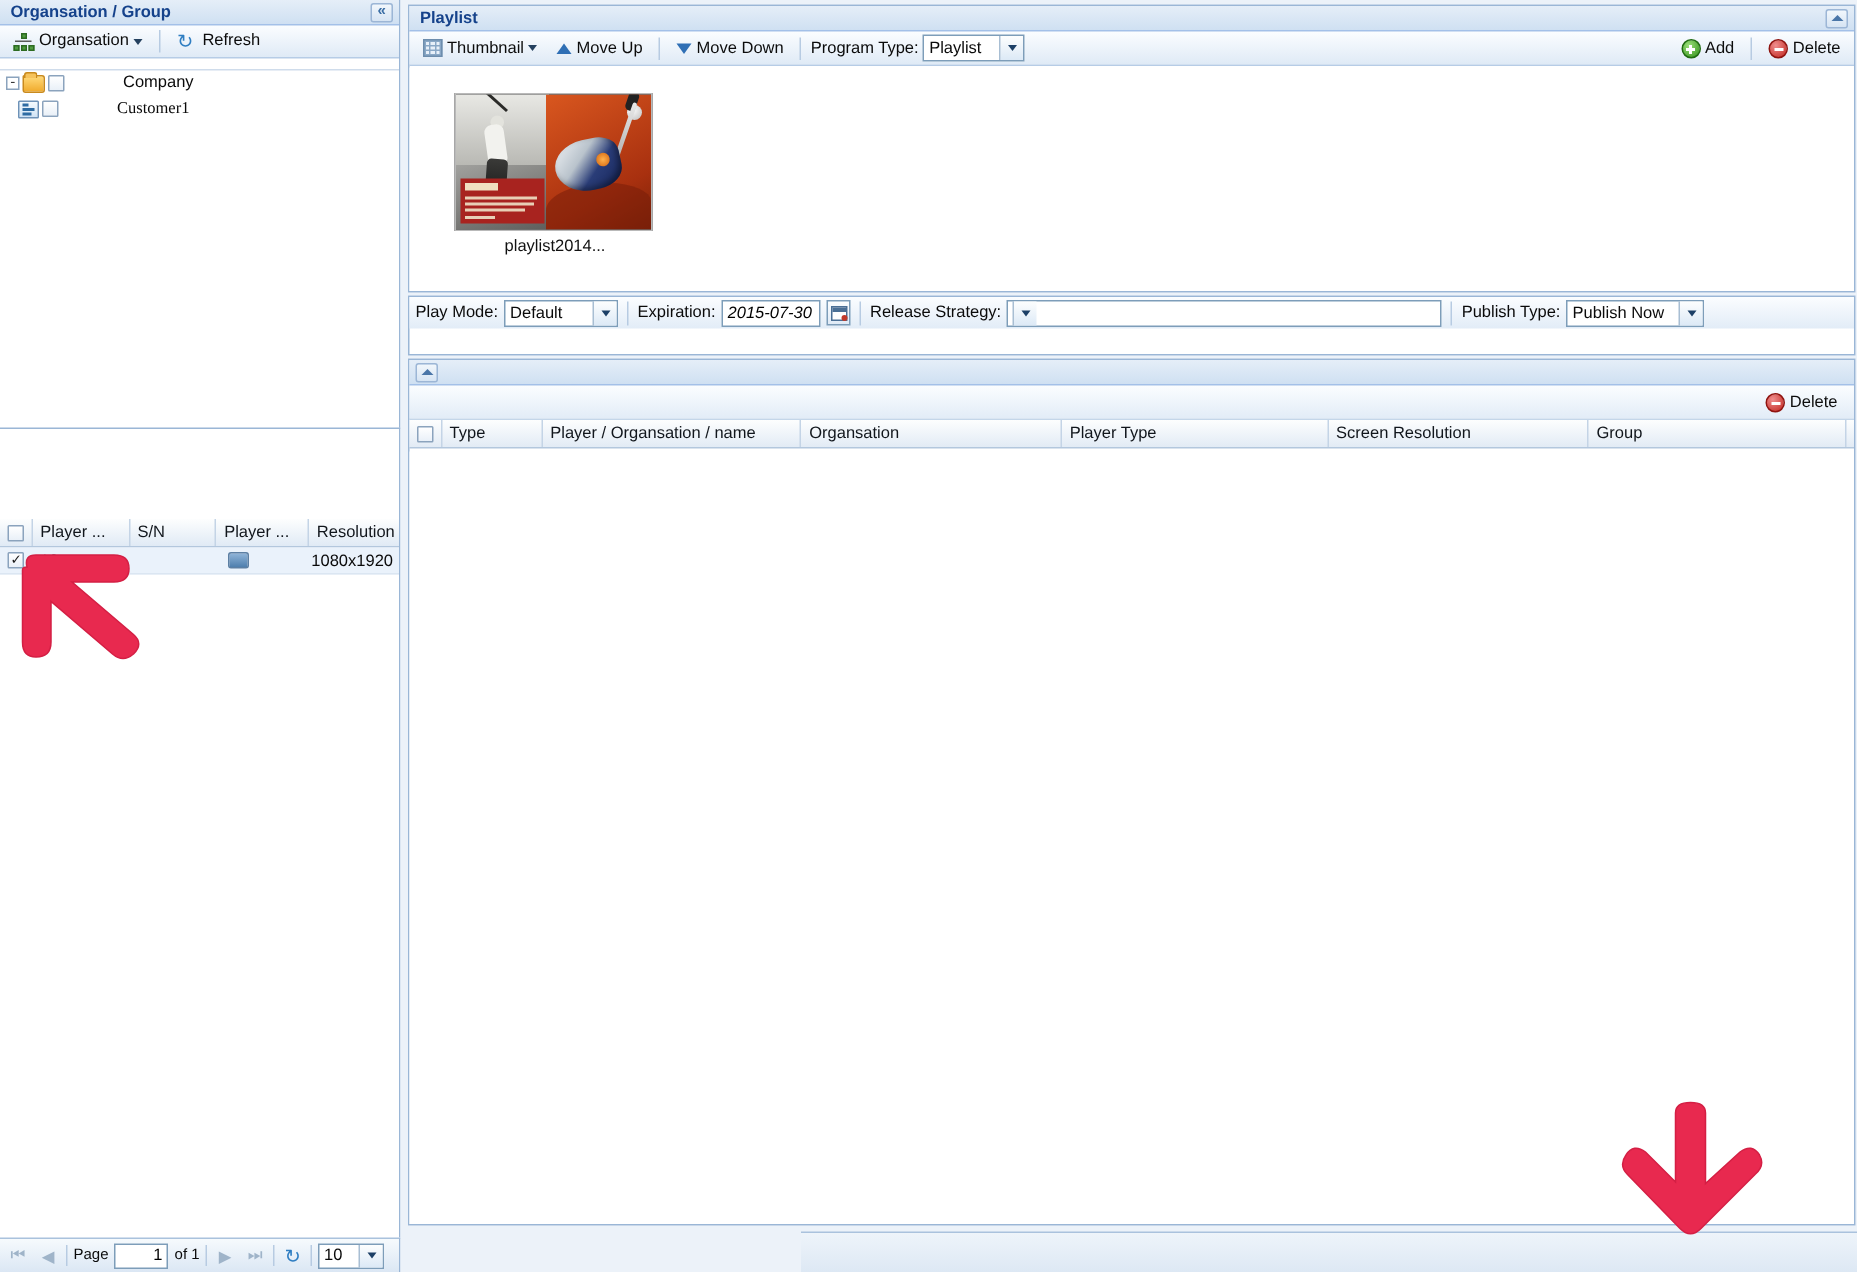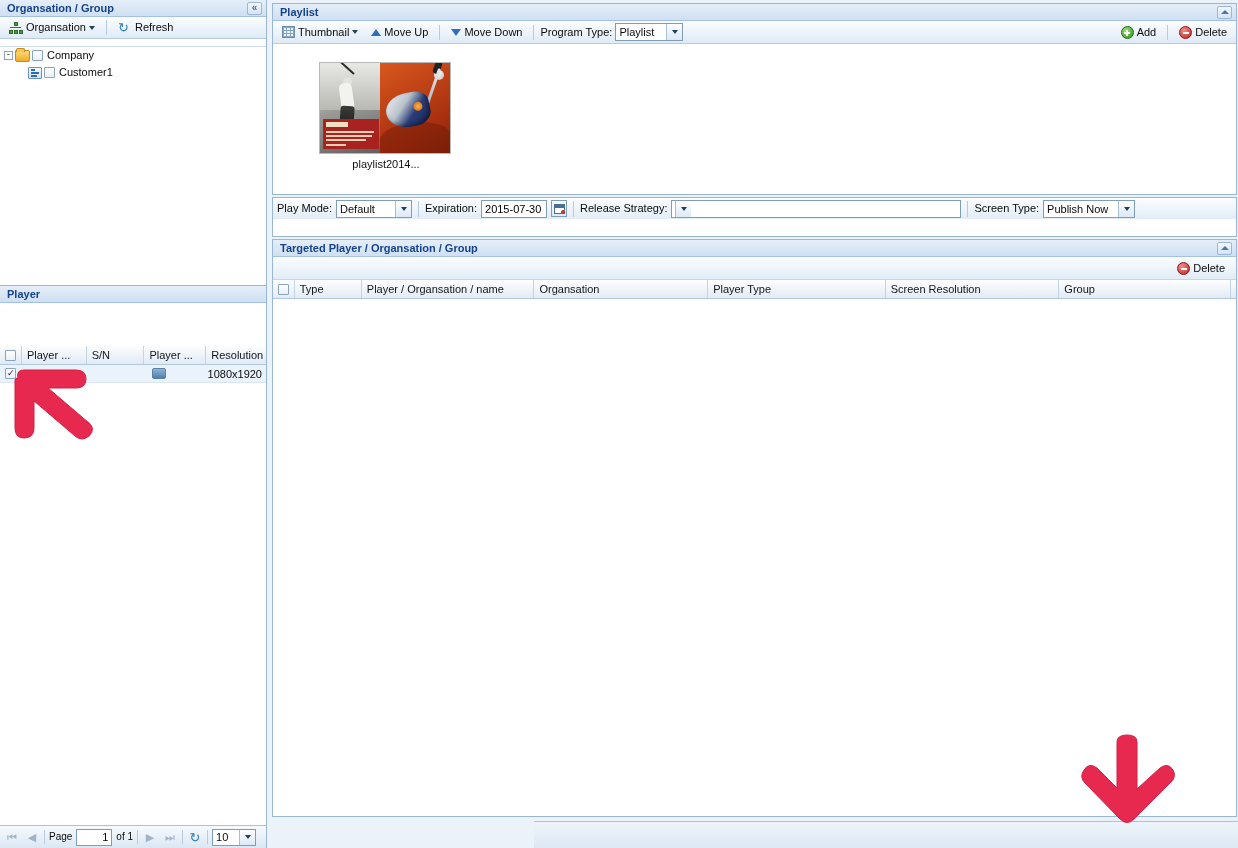--- a/index.html
+++ b/index.html
@@ -81,21 +81,21 @@
   .txtin {
     height: 18px; border: 1px solid #7d9db9; background: #fff;
     font-size: 11px; padding: 0 3px; line-height: 16px;
   }
 
   
   #left { position: absolute; left: 0; top: 0; width: 267px; height: 848px; background: #fff; }
   #org-panel { position: absolute; left: 0; top: 0; width: 267px; height: 285px; border-right: 1px solid #9ab6d6; }
   #org-tree { position: absolute; left: 0; top: 46px; right: 0; bottom: 0; background: #fff; border-top: 1px solid #cfdceb; overflow: hidden; }
   .tnode { display: flex; align-items: center; height: 17px; padding-left: 4px; gap: 2px; cursor: pointer; }
-  .tnode.child { padding-left: 28px; }
+  .tnode.child { padding-left: 12px; font-family: Liberation Serif, serif; }
   .expander {
     width: 9px; height: 9px; border: 1px solid #8ba3bd; background: #fff;
     display: flex; align-items: center; justify-content: center;
     font-size: 9px; line-height: 7px; color: #2b2b2b; font-family: "Liberation Mono", monospace;
   }
   .folder {
     width: 15px; height: 12px; position: relative;
     background: linear-gradient(#ffd978, #f0ab2d);
     border: 1px solid #c98a1d; border-radius: 1px 2px 2px 2px;
   }
@@ -111,21 +111,21 @@
   .listicon i { display: block; height: 2px; background: #2e6ca3; }
   .listicon i:nth-child(1) { width: 4px; }
   .listicon i:nth-child(2) { width: 8px; }
   .listicon i:nth-child(3) { width: 6px; }
   .cbox {
     width: 11px; height: 11px; border: 1px solid #8ba3bd;
     background: linear-gradient(#ffffff,#e9f0f8); border-radius: 1px;
     display: inline-flex; align-items: center; justify-content: center;
     font-size: 9px; color: #1a1a1a; line-height: 9px; flex: none;
   }
-  .tlabel { font-size: 11px; line-height: 13px; padding-left: 2px; }
+  .tlabel { font-size: 11px; line-height: 13px; padding-left: 2px; margin-left: 35px; }
 
   
   #player-panel { position: absolute; left: 0; top: 285px; width: 267px; height: 540px; border-right: 1px solid #9ab6d6; border-top: 1px solid #9ab6d6; }
   #player-search { height: 22px; background: linear-gradient(#f7fbff,#e3edf8); border-bottom: 1px solid #c3d5ea;
                    display: flex; align-items: center; padding: 0 3px; gap: 4px; }
   .grid-head { display: flex; height: 19px; background: linear-gradient(#fdfefe,#e0eaf5); border-bottom: 1px solid #b3c7dd; }
   .gh-cell { border-right: 1px solid #c4d4e6; display: flex; align-items: center; padding-left: 5px;
              font-size: 11px; color: #11161c; overflow: hidden; white-space: nowrap; }
   .grid-row { display: flex; height: 18px; background: #eaf2fb; border-bottom: 1px solid #dbe6f2; }
   .gr-cell { display: flex; align-items: center; padding-left: 5px; font-size: 11px; overflow: hidden; white-space: nowrap; }
@@ -143,21 +143,21 @@
   .pg-sep { width: 1px; height: 14px; background: #b7cbe2; }
   .pg-label { font-size: 10px; line-height: 14px; }
   .pg-input { width: 36px; height: 17px; border: 1px solid #7d9db9; background: #fff; text-align: right;
               padding-right: 3px; font-size: 11px; line-height: 15px; }
 
   
   #right { position: absolute; left: 267px; top: 0; width: 971px; height: 848px; background: #ecf2f9; }
 
   #playlist-panel { position: absolute; left: 5px; top: 3px; width: 965px; height: 192px; background: #fff; border: 1px solid #9ab6d6; }
   #playlist-body { position: absolute; left: 0; top: 41px; right: 0; bottom: 0; background: #fff; }
-  .thumb-wrap { position: absolute; left: 30px; top: 17px; width: 134px; text-align: center; cursor: pointer; margin-left: 16px; }
+  .thumb-wrap { position: absolute; left: 30px; top: 17px; width: 134px; text-align: center; cursor: pointer; }
   .thumb-img { width: 132px; height: 92px; border: 1px solid #b9b9b9; position: relative; overflow: hidden; background: #2b2b2b; }
   .thumb-cap { margin-top: 4px; font-size: 11px; color: #111; }
 
   
   .tz-left { position: absolute; left: 0; top: 0; width: 62px; height: 100%;
              background: linear-gradient(160deg,#d9d9d6 0%,#9d9d9a 45%,#5e5e5c 100%); }
   .tz-left .sky { position: absolute; left: 0; top: 0; width: 100%; height: 52%;
                   background: linear-gradient(#e8e8e4,#b9b9b4); }
   .tz-golfer { position: absolute; left: 14px; top: 14px; width: 26px; height: 52px; }
   .tz-golfer .body { position: absolute; left: 6px; top: 6px; width: 13px; height: 26px;
@@ -291,23 +291,20 @@
               <i></i>
               <i></i>
             </span>
           <span class="cbox"></span>
           <span class="tlabel">Customer1</span>
         </div>
       </div>
     </div>
 
     <div id="player-panel">
-      <div class="panel-header">
-        <span class="ttl">Player</span>
-      </div>
       <div id="player-body">
         <div class="grid-head">
           <div class="gh-cell" style="width:22px; padding-left:0; justify-content:center;">
             <span class="cbox"></span>
           </div>
           <div class="gh-cell" style="width:65px;">Player ...</div>
           <div class="gh-cell" style="width:58px;">S/N</div>
           <div class="gh-cell" style="width:62px;">Player ...</div>
           <div class="gh-cell" style="width:60px; border-right:none;">Resolution</div>
         </div>
@@ -440,41 +437,40 @@
 
     <div id="publish-panel">
       <div id="publish-row">
         <span class="fld-label">Play Mode:</span>
         <div class="sel" style="width:76px;">
           <span class="sel-val">Default</span>
           <span class="sel-arrow"></span>
         </div>
         <span class="vsep"></span>
         <span class="fld-label">Expiration:</span>
-        <input class="txtin" style="width: 66px;" value="2015-07-30">
+        <input class="txtin" style="width: 66px; font-style: italic;" value="2015-07-30">
         <span class="cal-btn">
             <span class="cal-glyph"></span>
           </span>
         <span class="vsep"></span>
         <span class="fld-label">Release Strategy:</span>
         <div class="sel" style="width:290px;">
           <span class="sel-arrow"></span>
         </div>
         <span class="vsep"></span>
-        <span class="fld-label">Screen Type:</span>
+        <span class="fld-label">Publish Type:</span>
         <div class="sel" style="width:92px;">
           <span class="sel-val">Publish Now</span>
           <span class="sel-arrow"></span>
         </div>
       </div>
     </div>
 
     <div id="target-panel">
       <div class="panel-header">
-        <span class="ttl">Targeted Player / Organsation / Group</span>
         <span class="hdr-btn">
             <span class="tri-up"></span>
           </span>
       </div>
       <div id="target-tools">
         <div class="tb-item">
           <span class="ico-red-minus"></span>
           <span class="tb-label">Delete</span>
         </div>
       </div>

